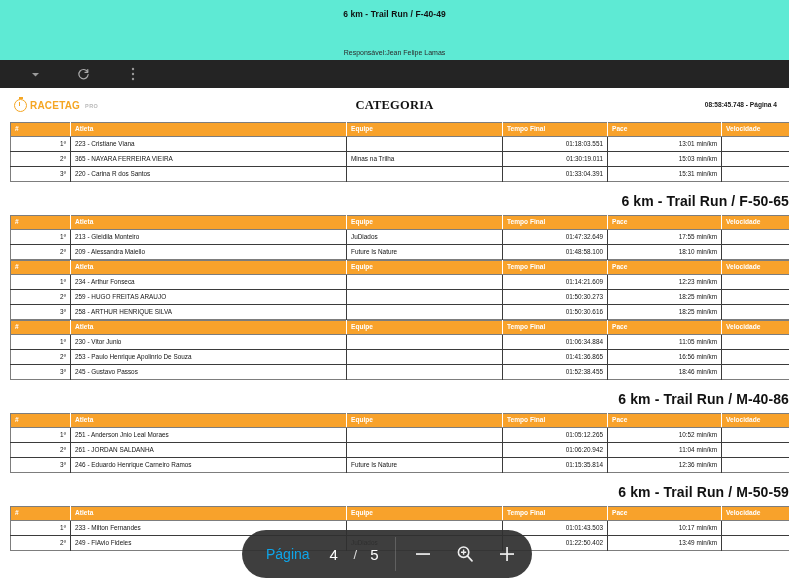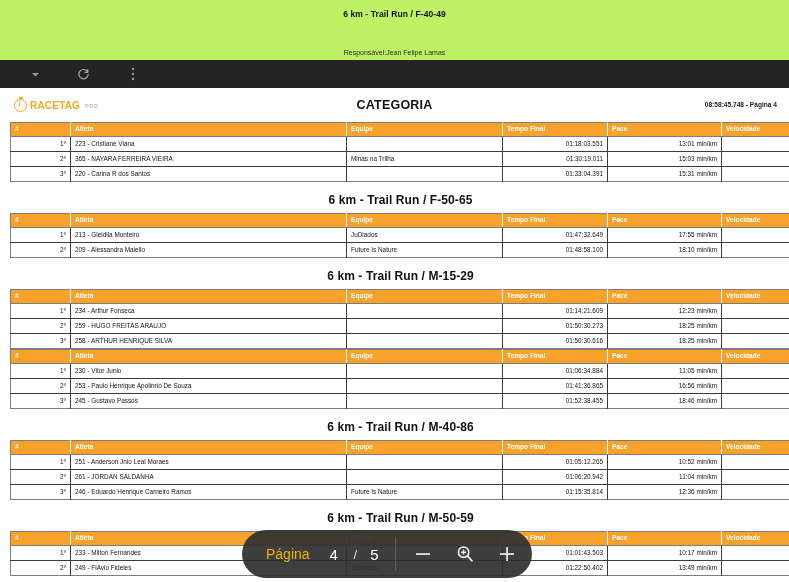--- a/index.html
+++ b/index.html
@@ -15,21 +15,21 @@
     font-family: "Liberation Sans", sans-serif;
     color: #111;
   }
 
   
   .page-tail {
     position: absolute;
     left: 0; top: 0;
     width: 789px;
     height: 60px;
-    background: #bef264;
+    background: #5eead4;
   }
   .tail-title {
     position: absolute;
     left: 0; top: 9px;
     width: 789px;
     text-align: center;
     font-size: 8.5px;
     font-weight: bold;
     letter-spacing: .1px;
   }
@@ -121,34 +121,35 @@
     margin-left: 2px;
   }
   .doc-title {
     position: absolute;
     left: 0; top: 10px;
     width: 789px;
     text-align: center;
     font-size: 12.5px;
     font-weight: bold;
     letter-spacing: .2px;
+    font-family: Liberation Serif, serif;
   }
   .doc-meta {
     position: absolute;
     right: 12px; top: 13px;
     font-size: 6.6px;
     font-weight: bold;
     color: #1a1a1a;
   }
 
   
   .cat-block { margin: 0 0 0 0; }
   .cat-title {
-    text-align: center;
-    font-size: 12px;
+    text-align: right;
+    font-size: 14px;
     font-weight: bold;
     letter-spacing: .1px;
     padding: 11px 0 6px 12px;
   }
   table.result {
     border-collapse: collapse;
     table-layout: fixed;
     margin: 0 10px;
     width: 769px;
     border: 1px solid #7d7d7d;
@@ -196,21 +197,21 @@
     background: rgba(47,47,47,0.93);
     border-radius: 26px;
     display: flex;
     align-items: center;
     color: #f1f1f1;
     z-index: 50;
   }
   .pill-label {
     font-size: 14px;
     margin-left: 24px;
-    color: #eab308;
+    color: #0ea5e9;
   }
   .pill-page-num {
     font-size: 15px;
     margin-left: 16px;
     min-width: 16px;
     text-align: center;
     color: #ffffff;
   }
   .pill-slash {
     font-size: 13px;
@@ -350,21 +351,20 @@
               <td class="c-ath">209 - Alessandra Maiello</td>
               <td class="c-team">Future Is Nature</td>
               <td class="c-time">01:48:58.100</td>
               <td class="c-pace">18:10 min/km</td>
               <td class="c-speed">3.3 km/h</td>
             </tr>
           </tbody>
         </table>
       </div>
       <div class="cat-block">
-        <div class="cat-title">6 km - Trail Run / M-15-29</div>
         <table class="result">
           <thead>
             <tr>
               <th class="c-pos">#</th>
               <th class="c-ath">Atleta</th>
               <th class="c-team">Equipe</th>
               <th class="c-time">Tempo Final</th>
               <th class="c-pace">Pace</th>
               <th class="c-speed">Velocidade</th>
             </tr>

